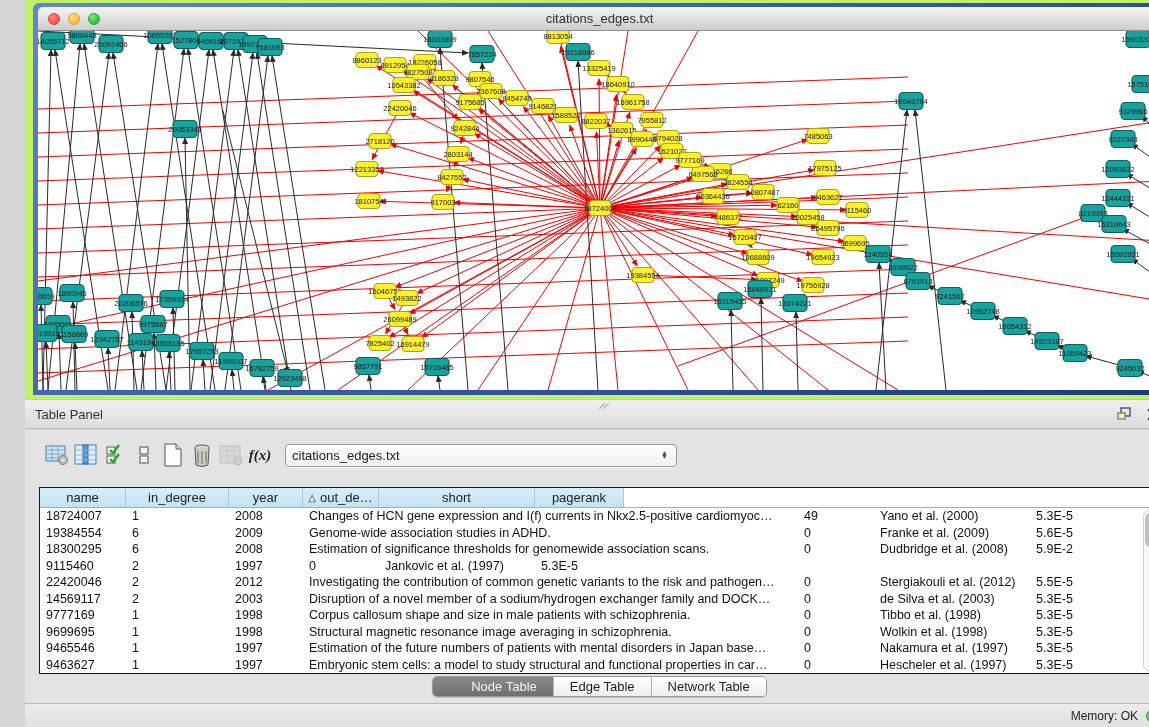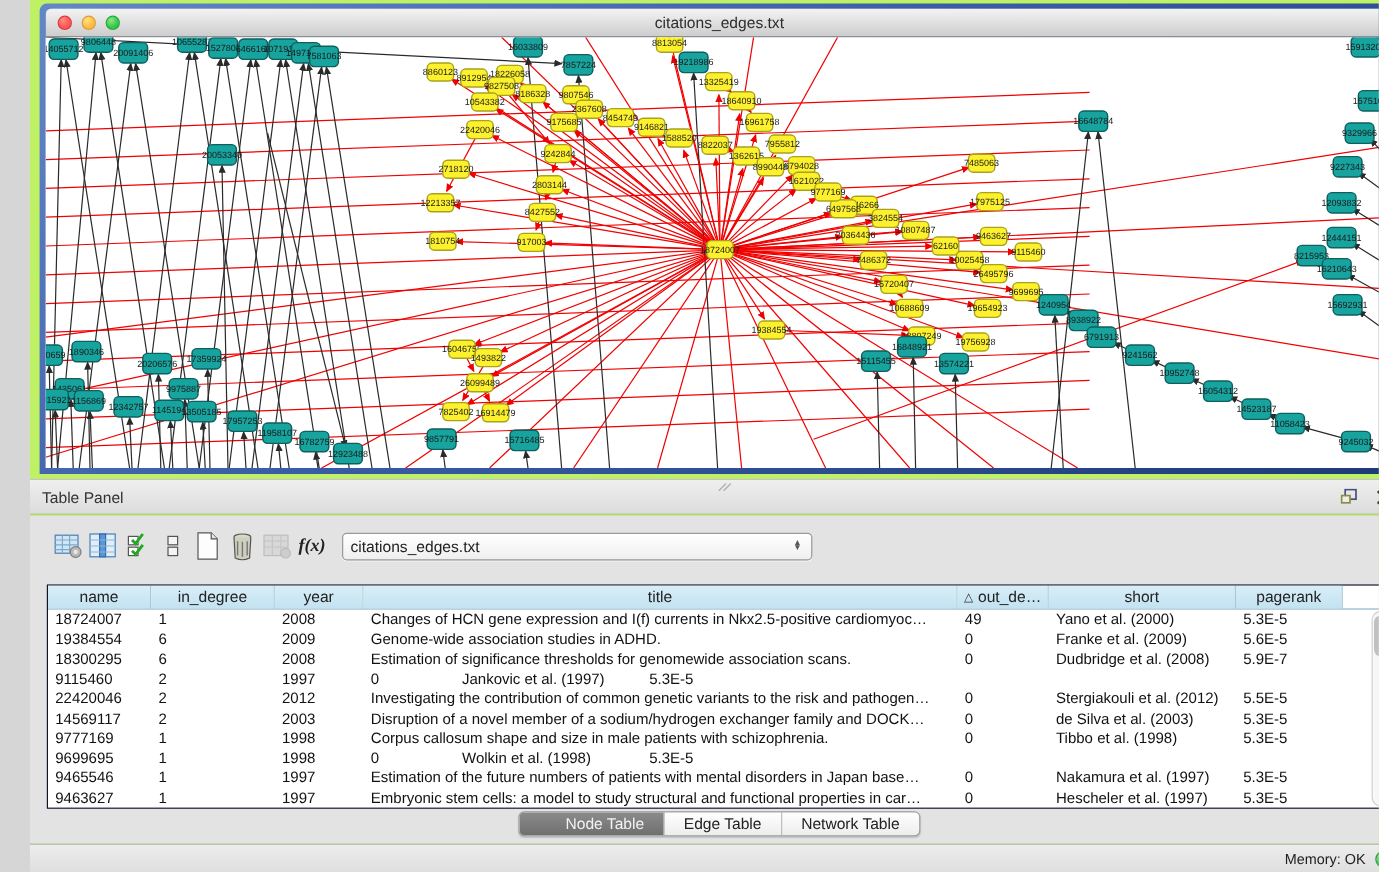--- a/index.html
+++ b/index.html
@@ -574,23 +574,20 @@
       <div class="thead" id="thead">
           <div class="th" style="width: 86px;">
             <span>name</span>
           </div>
           <div class="th" style="width: 103px;">
             <span>in_degree</span>
           </div>
           <div class="th" style="width: 74px;">
             <span>year</span>
           </div>
-          <div class="th" style="width: 495px;">
-            <span>title</span>
-          </div>
           <div class="th" style="width: 76px;">
             <span class="sort-glyph">△</span>
             <span>out_de…</span>
           </div>
           <div class="th" style="width: 156px;">
             <span>short</span>
           </div>
           <div class="th" style="width: 89px;">
             <span>pagerank</span>
           </div>
@@ -614,21 +611,21 @@
             <div class="td" style="width: 156px;">Franke et al. (2009)</div>
             <div class="td" style="width: 89px;">5.6E-5</div>
           </div>
           <div class="tr">
             <div class="td" style="width: 86px;">18300295</div>
             <div class="td" style="width: 103px;">6</div>
             <div class="td" style="width: 74px;">2008</div>
             <div class="td" style="width: 495px;">Estimation of significance thresholds for genomewide association scans.</div>
             <div class="td" style="width: 76px;">0</div>
             <div class="td" style="width: 156px;">Dudbridge et al. (2008)</div>
-            <div class="td" style="width: 89px;">5.9E-7</div>
+            <div class="td" style="width: 89px;">5.9E-2</div>
           </div>
           <div class="tr">
             <div class="td" style="width: 86px;">9115460</div>
             <div class="td" style="width: 103px;">2</div>
             <div class="td" style="width: 74px;">1997</div>
             <div class="td" style="width: 76px;">0</div>
             <div class="td" style="width: 156px;">Jankovic et al. (1997)</div>
             <div class="td" style="width: 89px;">5.3E-5</div>
           </div>
           <div class="tr">
@@ -655,20 +652,21 @@
             <div class="td" style="width: 74px;">1998</div>
             <div class="td" style="width: 495px;">Corpus callosum shape and size in male patients with schizophrenia.</div>
             <div class="td" style="width: 76px;">0</div>
             <div class="td" style="width: 156px;">Tibbo et al. (1998)</div>
             <div class="td" style="width: 89px;">5.3E-5</div>
           </div>
           <div class="tr">
             <div class="td" style="width: 86px;">9699695</div>
             <div class="td" style="width: 103px;">1</div>
             <div class="td" style="width: 74px;">1998</div>
+            <div class="td" style="width: 495px;">Structural magnetic resonance image averaging in schizophrenia.</div>
             <div class="td" style="width: 76px;">0</div>
             <div class="td" style="width: 156px;">Wolkin et al. (1998)</div>
             <div class="td" style="width: 89px;">5.3E-5</div>
           </div>
           <div class="tr">
             <div class="td" style="width: 86px;">9465546</div>
             <div class="td" style="width: 103px;">1</div>
             <div class="td" style="width: 74px;">1997</div>
             <div class="td" style="width: 495px;">Estimation of the future numbers of patients with mental disorders in Japan base…</div>
             <div class="td" style="width: 76px;">0</div>

